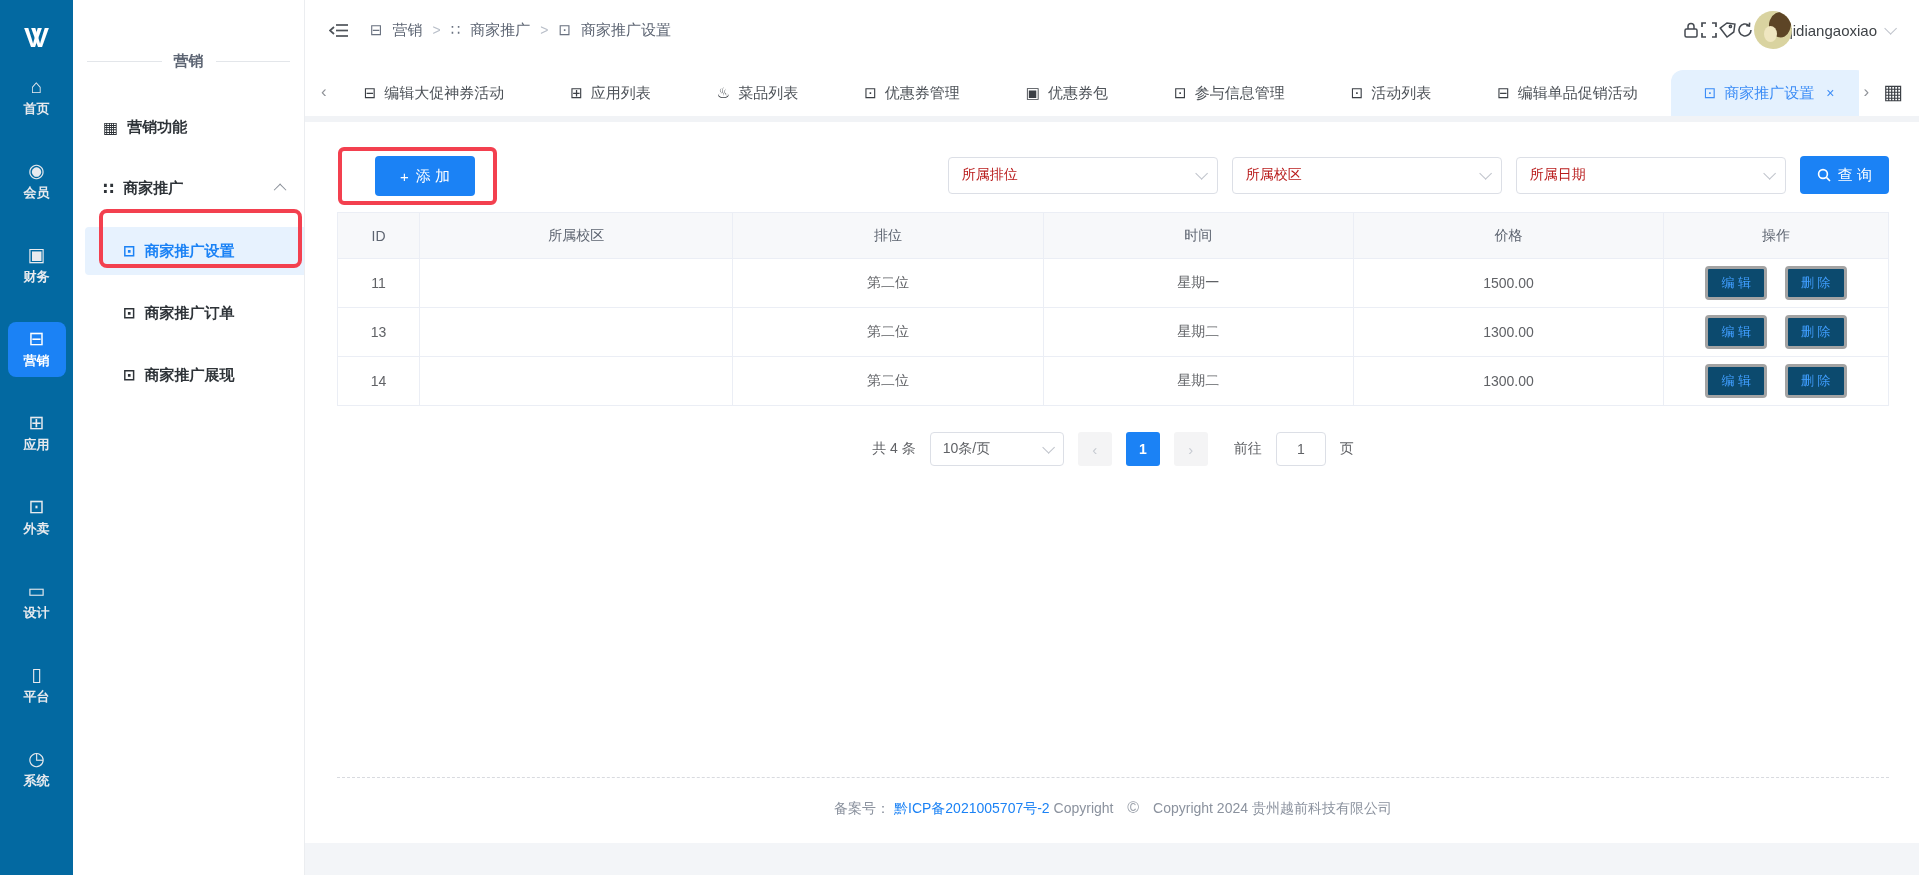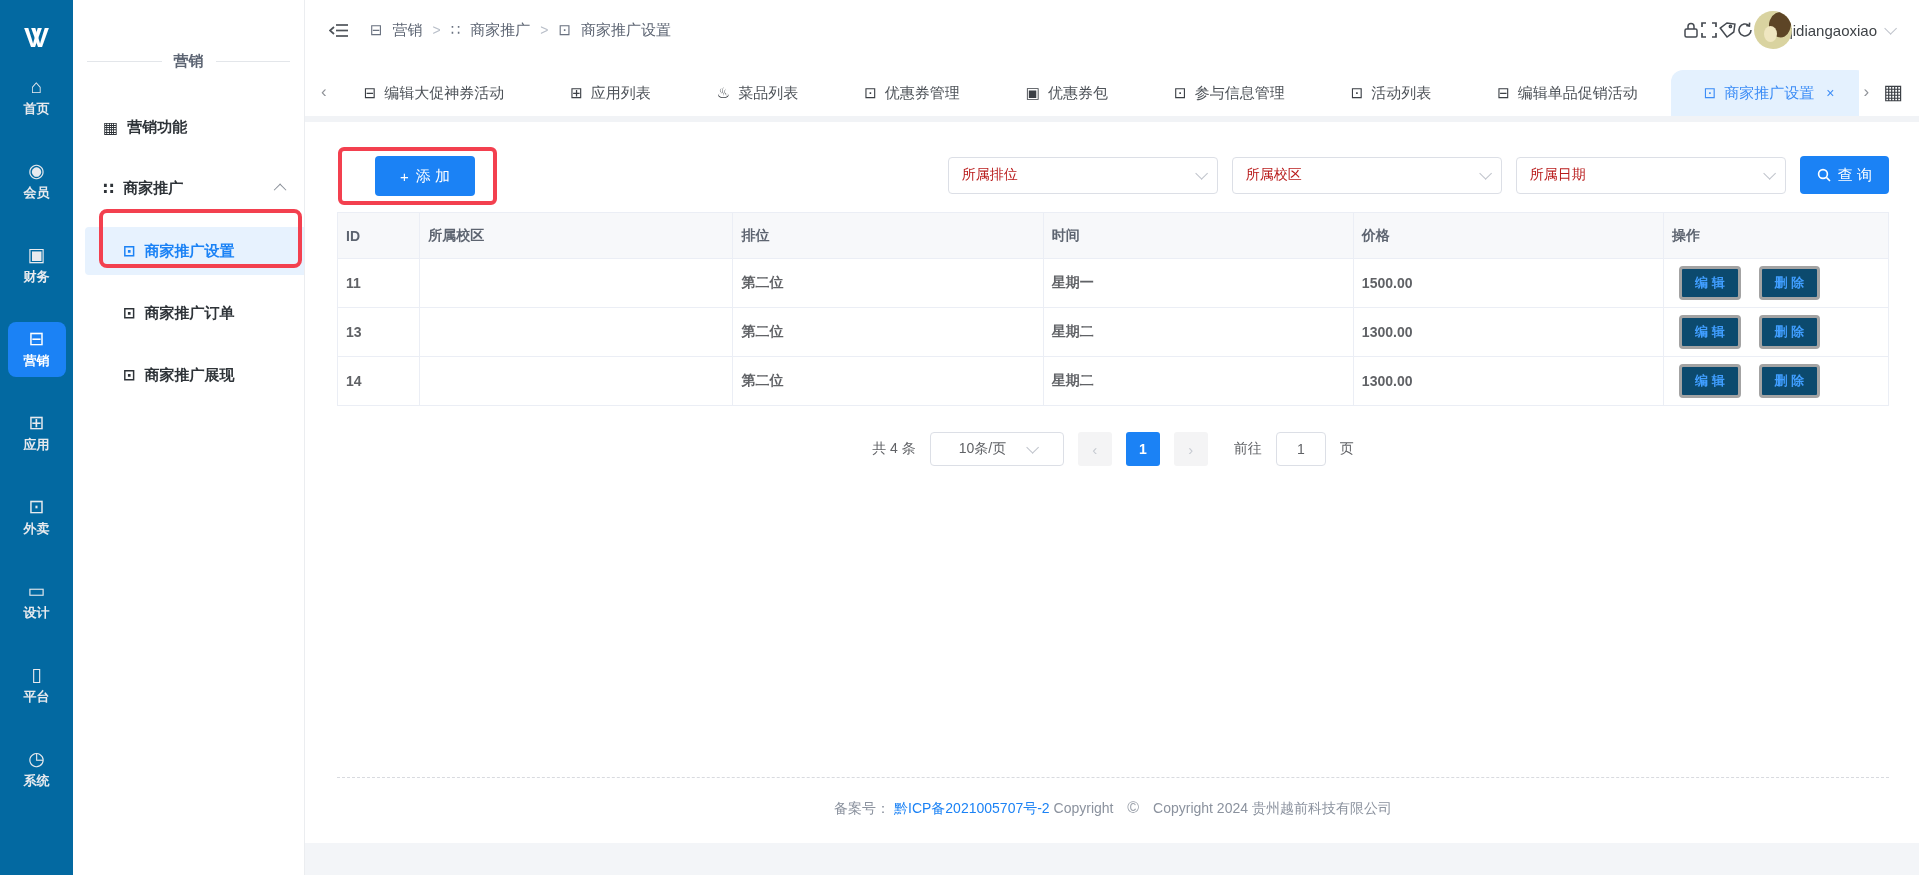--- a/index.html
+++ b/index.html
@@ -62,27 +62,27 @@
   .add-wrap { position:relative; margin-left:38px; }
   .btn-add { background:#1b82f5; color:#fff; border:none; height:40px; padding:0 25px; font-size:15px; border-radius:4px; cursor:pointer; display:flex; align-items:center; gap:7px; font-family:inherit; }
   .anno-add { position:absolute; top:-9px; bottom:-9px; left:-37px; right:-22px; border:4px solid #f3404f; border-radius:6px; pointer-events:none; }
   .filters { display:flex; align-items:center; gap:14px; }
   .select { width:270px; height:37px; border:1px solid #dcdfe6; border-radius:4px; background:#fff; display:flex; align-items:center; justify-content:space-between; padding:0 13px; color:#b91c1c; font-size:14px; cursor:pointer; }
   .chev { width:9px; height:9px; border-right:1.6px solid #c0c4cc; border-bottom:1.6px solid #c0c4cc; transform:rotate(45deg) translateY(-3px); }
   .chev.up { transform:rotate(-135deg) translateY(-2px); border-color:#8a9099; }
   .btn-query { background:#1b82f5; color:#fff; border:none; height:38px; padding:0 17px; font-size:15px; border-radius:4px; cursor:pointer; display:flex; align-items:center; gap:7px; font-family:inherit; }
 
   table { width:100%; border-collapse:collapse; font-size:14px; color:#606266; table-layout:fixed; }
-  th,td { border:1px solid #ebeef5; height:46px; text-align:left; font-weight:700; padding:7px 8px; }
+  th,td { border:1px solid #ebeef5; height:46px; text-align:center; font-weight:400; padding:7px 8px; }
   th { background:#f7f8fa; color:#5d6470; }
   .col-id{width:5.3%} .col-campus{width:20.2%} .col-rank{width:20%} .col-time{width:20%} .col-price{width:20%} .col-op{width:14.5%}
   .op-btn { display:inline-block; background:#0c4a6e; border:3px solid #a3a3a3; color:#409eff; font-size:13px; padding:5px 13px; border-radius:4px; margin:0 7px; cursor:pointer; }
 
   .pager { display:flex; align-items:center; justify-content:center; gap:14px; margin-top:26px; font-size:14px; color:#606266; }
-  .psel { width:134px; height:34px; border:1px solid #dcdfe6; border-radius:4px; display:flex; align-items:center; justify-content:space-between; padding:0 28px; color:#606266; cursor:pointer; }
+  .psel { width:134px; height:34px; border:1px solid #dcdfe6; border-radius:4px; display:flex; align-items:center; justify-content:space-between; padding:0 12px; color:#606266; cursor:pointer; }
   .pbtn { width:34px; height:34px; background:#f4f4f5; border-radius:3px; display:flex; align-items:center; justify-content:center; color:#c6cad1; font-size:15px; cursor:pointer; }
   .pcur { width:34px; height:34px; background:#1b82f5; border-radius:3px; display:flex; align-items:center; justify-content:center; color:#fff; font-weight:700; cursor:pointer; }
   .goto-input { width:50px; height:34px; border:1px solid #dcdfe6; border-radius:4px; text-align:center; font-size:14px; color:#606266; font-family:inherit; }
 
   .footer { margin-top:auto; border-top:1px dashed #d8dadf; padding:21px 0 25px; text-align:center; font-size:14px; color:#8b929e; }
   .footer a { color:#1b82f5; text-decoration:none; cursor:pointer; }
   .copy-sym { font-size:16px; color:#9aa0aa; margin:0 10px; }
   .bottom-strip { height:32px; flex:0 0 32px; background:#f3f5f8; }
 
   svg { display:block; }

